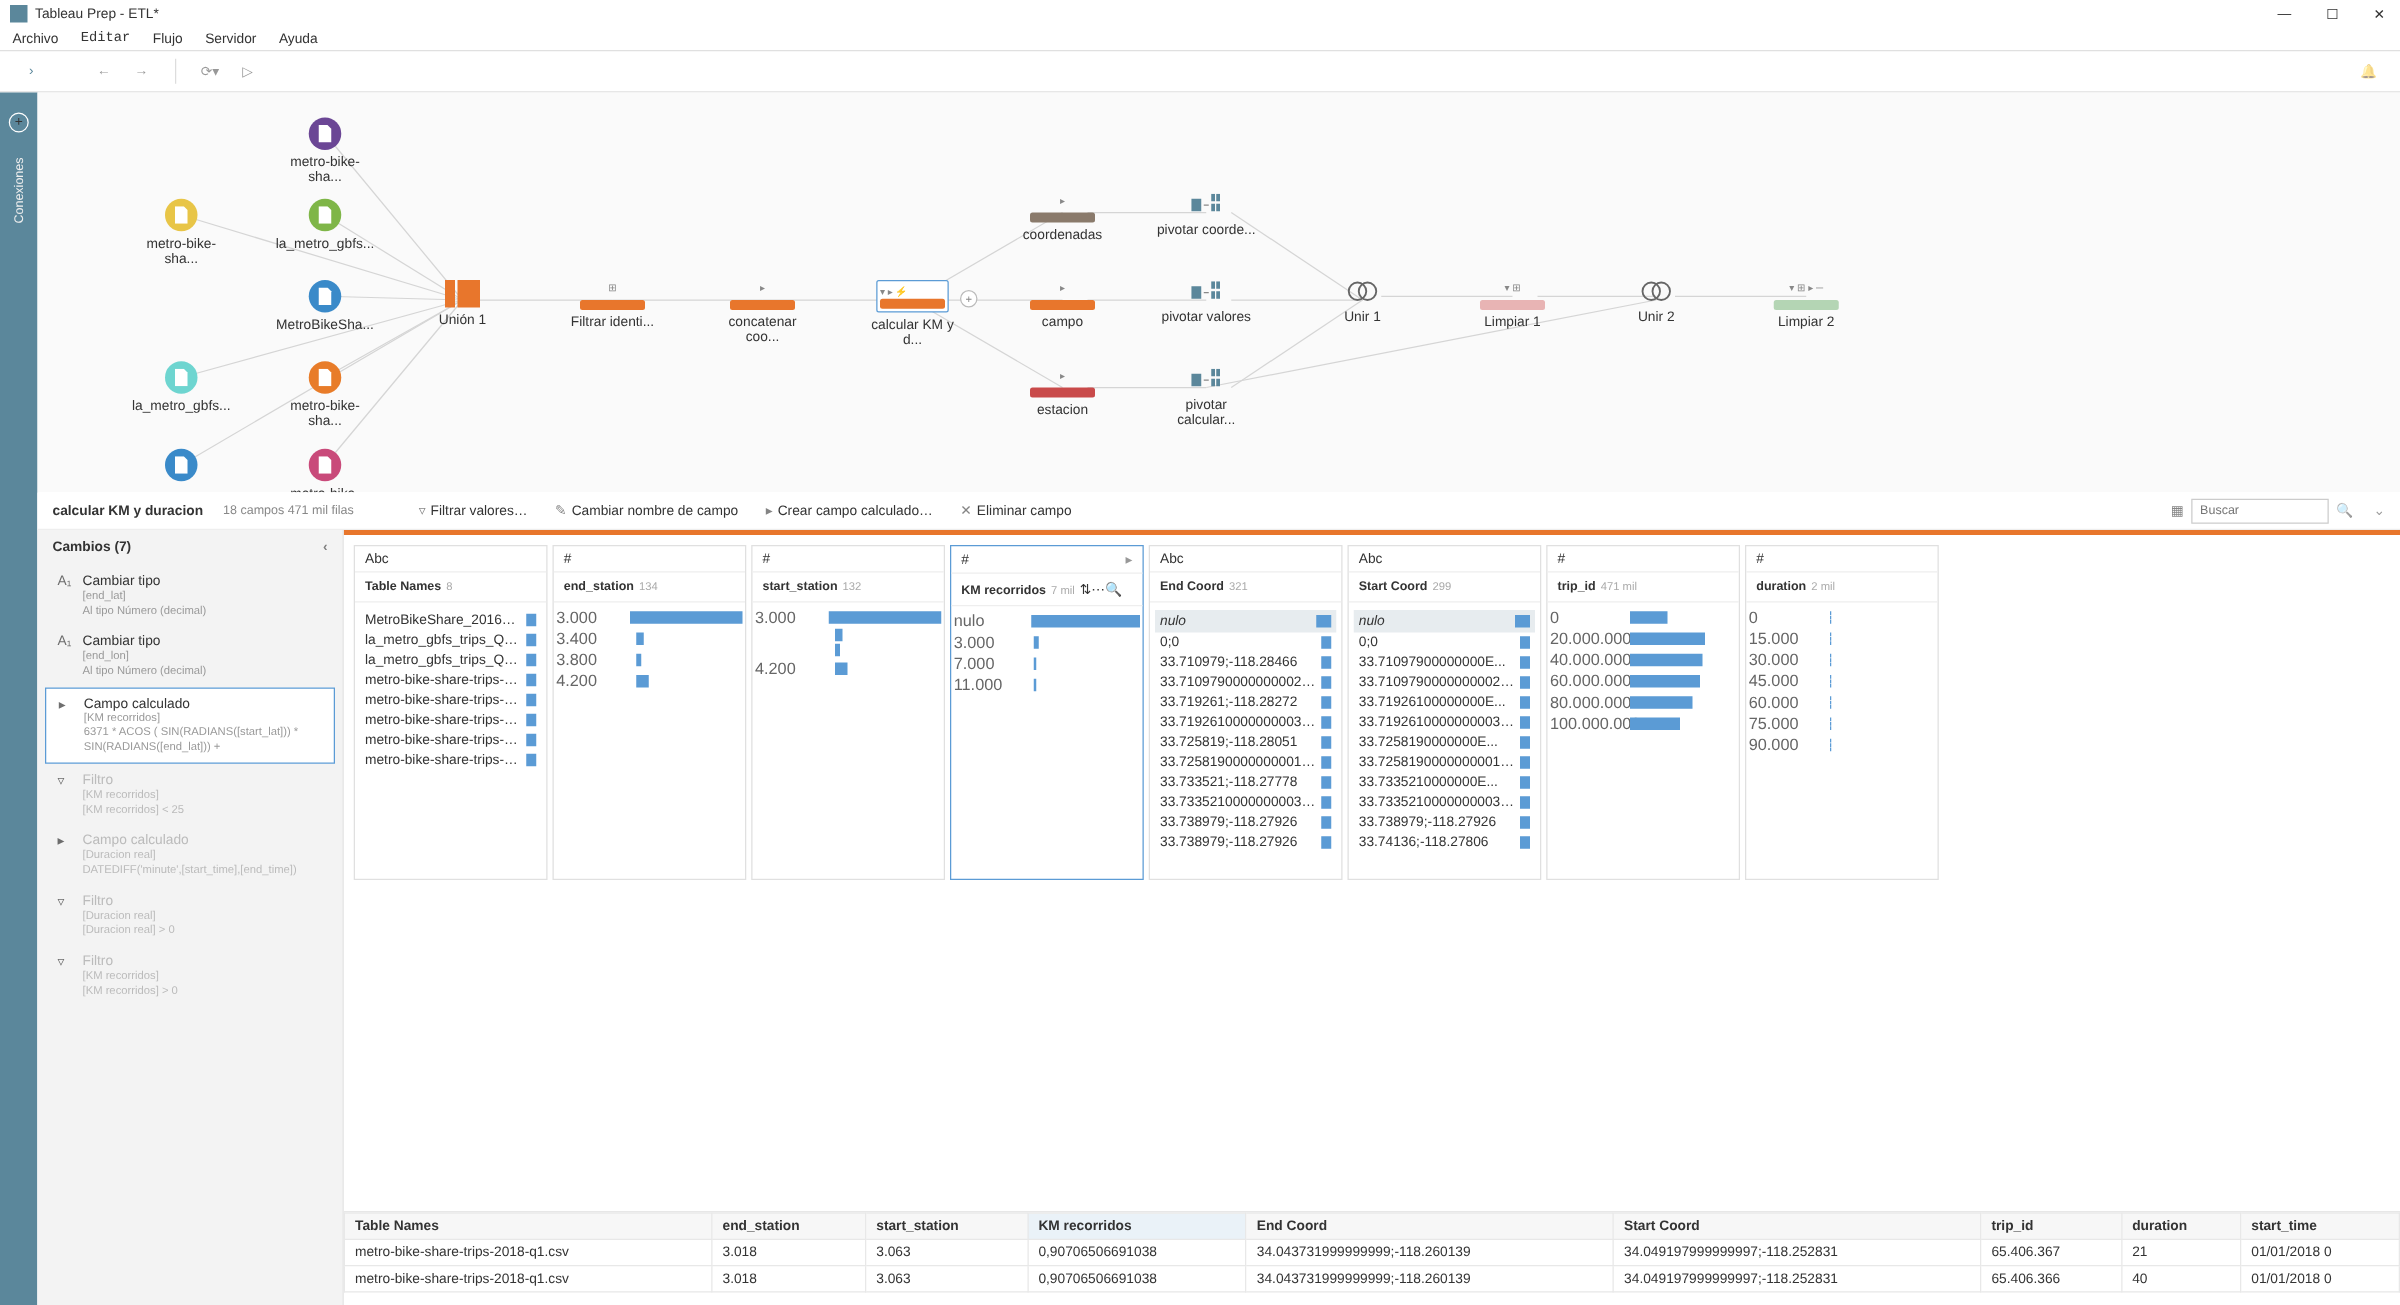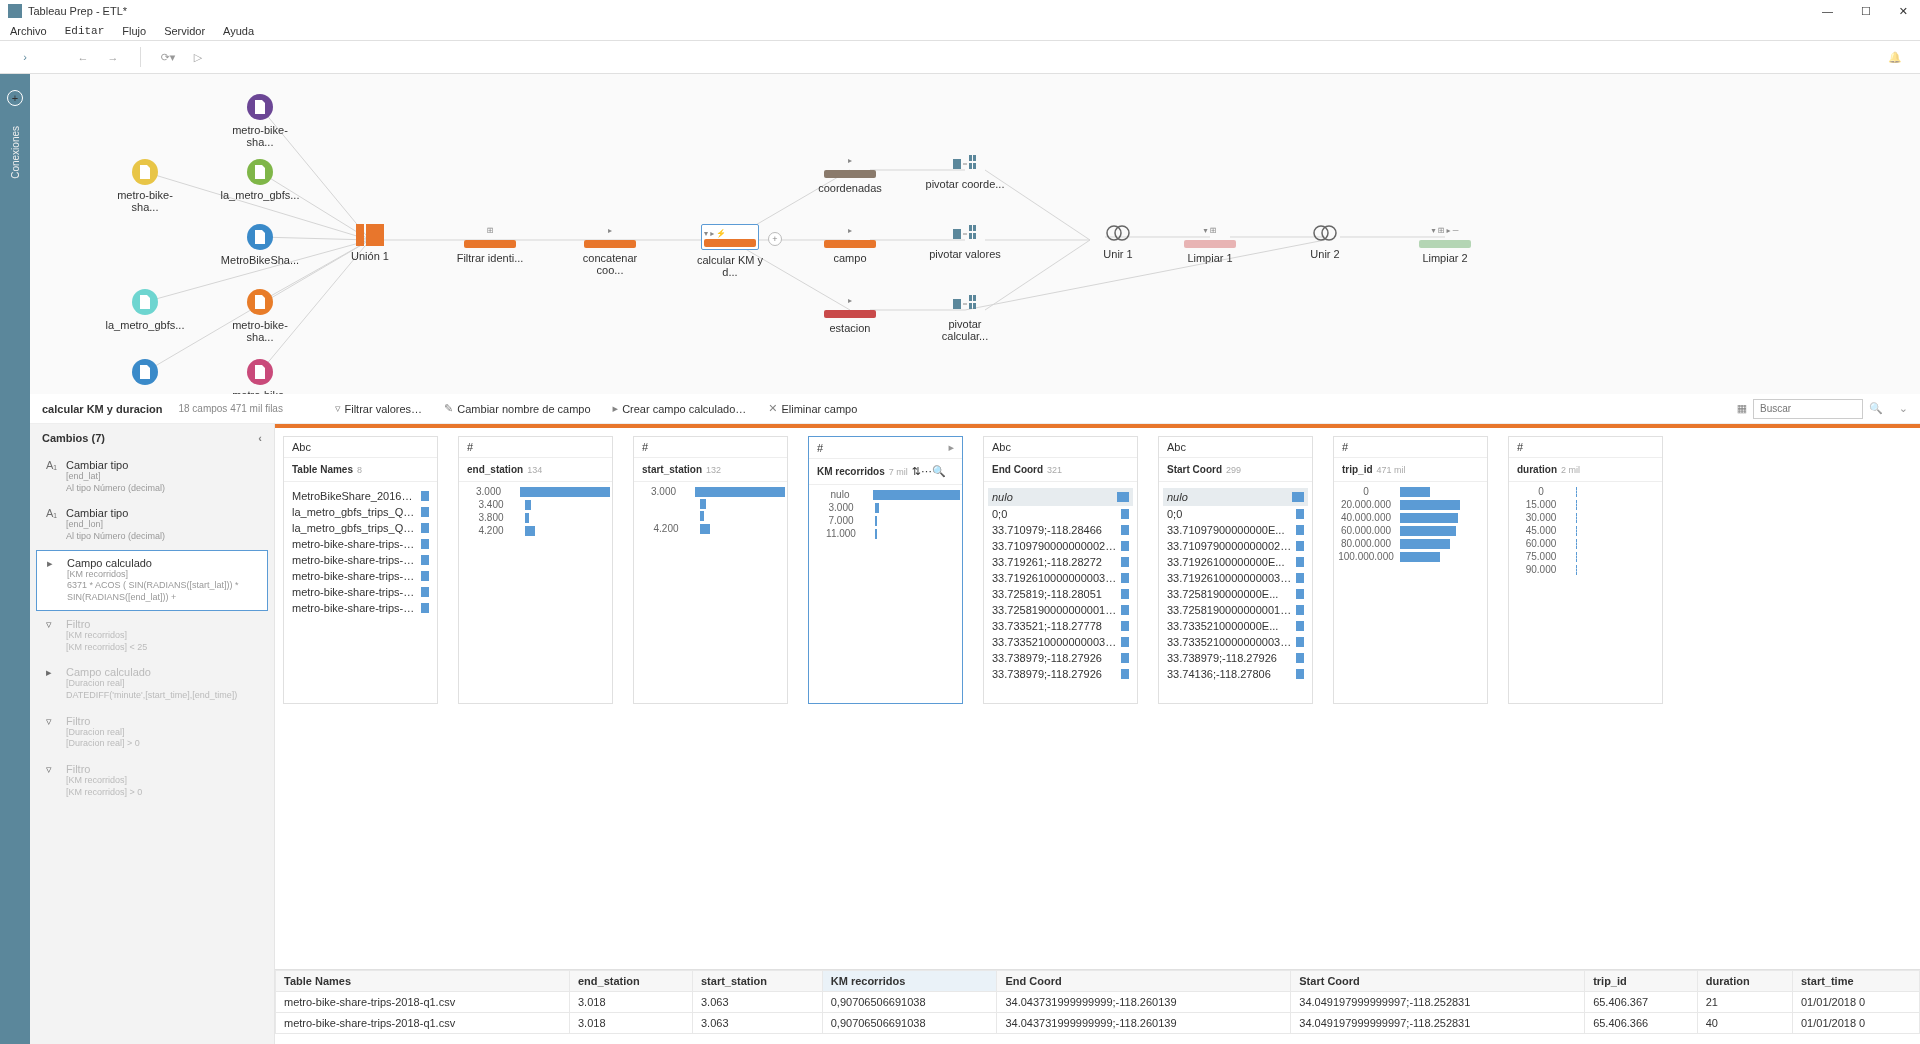--- a/index.html
+++ b/index.html
@@ -38,34 +38,34 @@
 .changes-hdr .caret{margin-left:auto;opacity:.6}
 .change{padding:6px 10px;margin:1px 6px;display:flex;gap:6px;font-size:10px}
 .change.sel{border:1px solid #5b9bd5;background:#fff}
 .change .ci{width:14px;flex:none;opacity:.7}
 .change .ct{flex:1}
 .change .ct .t1{color:#333}
 .change .ct .t2,.change .ct .t3{color:#999;font-size:9px;line-height:1.3}
 .change.dim .ct .t1,.change.dim .ct .t2,.change.dim .ct .t3{color:#bbb}
 .profiles{flex:1;display:flex;flex-direction:column;overflow:hidden}
 .orange-bar{height:4px;background:#e8762c}
-.cards{flex:1;display:flex;gap:20px;padding:8px;overflow-x:auto;align-items:flex-start}
+.cards{flex:1;display:flex;gap:4px;padding:8px;overflow-x:auto;align-items:flex-start}
 .card{border:1px solid #e0e0e0;background:#fff;width:155px;height:268px;display:flex;flex-direction:column;flex:none}
 .card.sel{border:1px solid #5b9bd5}
 .card-type{padding:4px 8px;color:#888;font-size:9px;border-bottom:1px solid #eee;display:flex;align-items:center;gap:4px}
 .card-hd{padding:6px 8px;border-bottom:1px solid #eee;display:flex;align-items:baseline;gap:4px}
 .card-hd .nm{font-weight:600;font-size:10px}
 .card-hd .ct{color:#aaa;font-size:9px}
 .card-body{flex:1;padding:6px 4px;overflow:hidden;font-size:9px;color:#555}
 .card-body .row{padding:2px 4px;white-space:nowrap;overflow:hidden;text-overflow:ellipsis;display:flex;align-items:center}
 .card-body .row .bar{height:10px;background:#5b9bd5;margin-left:4px}
 .card-body .row.nulo{background:#e7ecef;font-style:italic;color:#888;padding:3px 4px}
 .hist{display:flex;flex-direction:column;gap:2px;padding:4px 2px}
 .hist .hr{display:flex;align-items:center;gap:4px}
-.hist .hr .lbl{width:60px;text-align:center;font-size:10px;color:#666}
+.hist .hr .lbl{width:60px;text-align:left;font-size:13px;color:#666}
 .hist .hr .hb{height:10px;background:#5b9bd5}
 .grid{height:75px;border-top:1px solid #e0e0e0;overflow:hidden}
 .grid table{width:100%;border-collapse:collapse;font-size:10px}
 .grid th,.grid td{border:1px solid #e8e8e8;padding:4px 8px;text-align:left;white-space:nowrap}
 .grid th{background:#f7f7f7;font-weight:600}
 .grid th.sel{background:#eaf2f8}
 svg.connections{position:absolute;left:0;top:0;width:100%;height:100%;pointer-events:none}
 svg.connections line{stroke:#d5d5d5;stroke-width:1}
 .add-btn{position:absolute;width:14px;height:14px;border:1px solid #bbb;border-radius:50%;background:#fff;display:flex;align-items:center;justify-content:center;font-size:9px;color:#888}
 .node-sel{border:1.5px solid #5b9bd5;padding:2px;border-radius:2px;background:#fff}
@@ -270,21 +270,21 @@
           <rect x="0" y="4" width="8" height="10" fill="#5b879b"></rect>
           <path d="M10 9h4" stroke="#888"></path>
           <rect x="16" y="0" width="3" height="6" fill="#5b879b"></rect>
           <rect x="20" y="0" width="3" height="6" fill="#5b879b"></rect>
           <rect x="16" y="8" width="3" height="6" fill="#5b879b"></rect>
           <rect x="20" y="8" width="3" height="6" fill="#5b879b"></rect>
         </svg>
       </div>
       <span>pivotar calcular...</span>
     </div>
-    <div class="flow-node" style="left: 1048px; top: 150px;">
+    <div class="flow-node" style="left: 1020px; top: 150px;">
       <div class="join-icon"><svg width="26" height="18" viewBox="0 0 26 18">
           <circle cx="9" cy="9" r="7" fill="none" stroke="#666" stroke-width="1.5"></circle>
           <circle cx="17" cy="9" r="7" fill="none" stroke="#666" stroke-width="1.5"></circle>
         </svg></div>
       <span>Unir 1</span>
     </div>
     <div class="flow-node" style="left: 1140px; top: 150px;">
       <div class="step-icon-row">▾ ⊞</div>
       <div class="step-bar" style="background:#e8b4b4"></div>
       <span>Limpiar 1</span>

